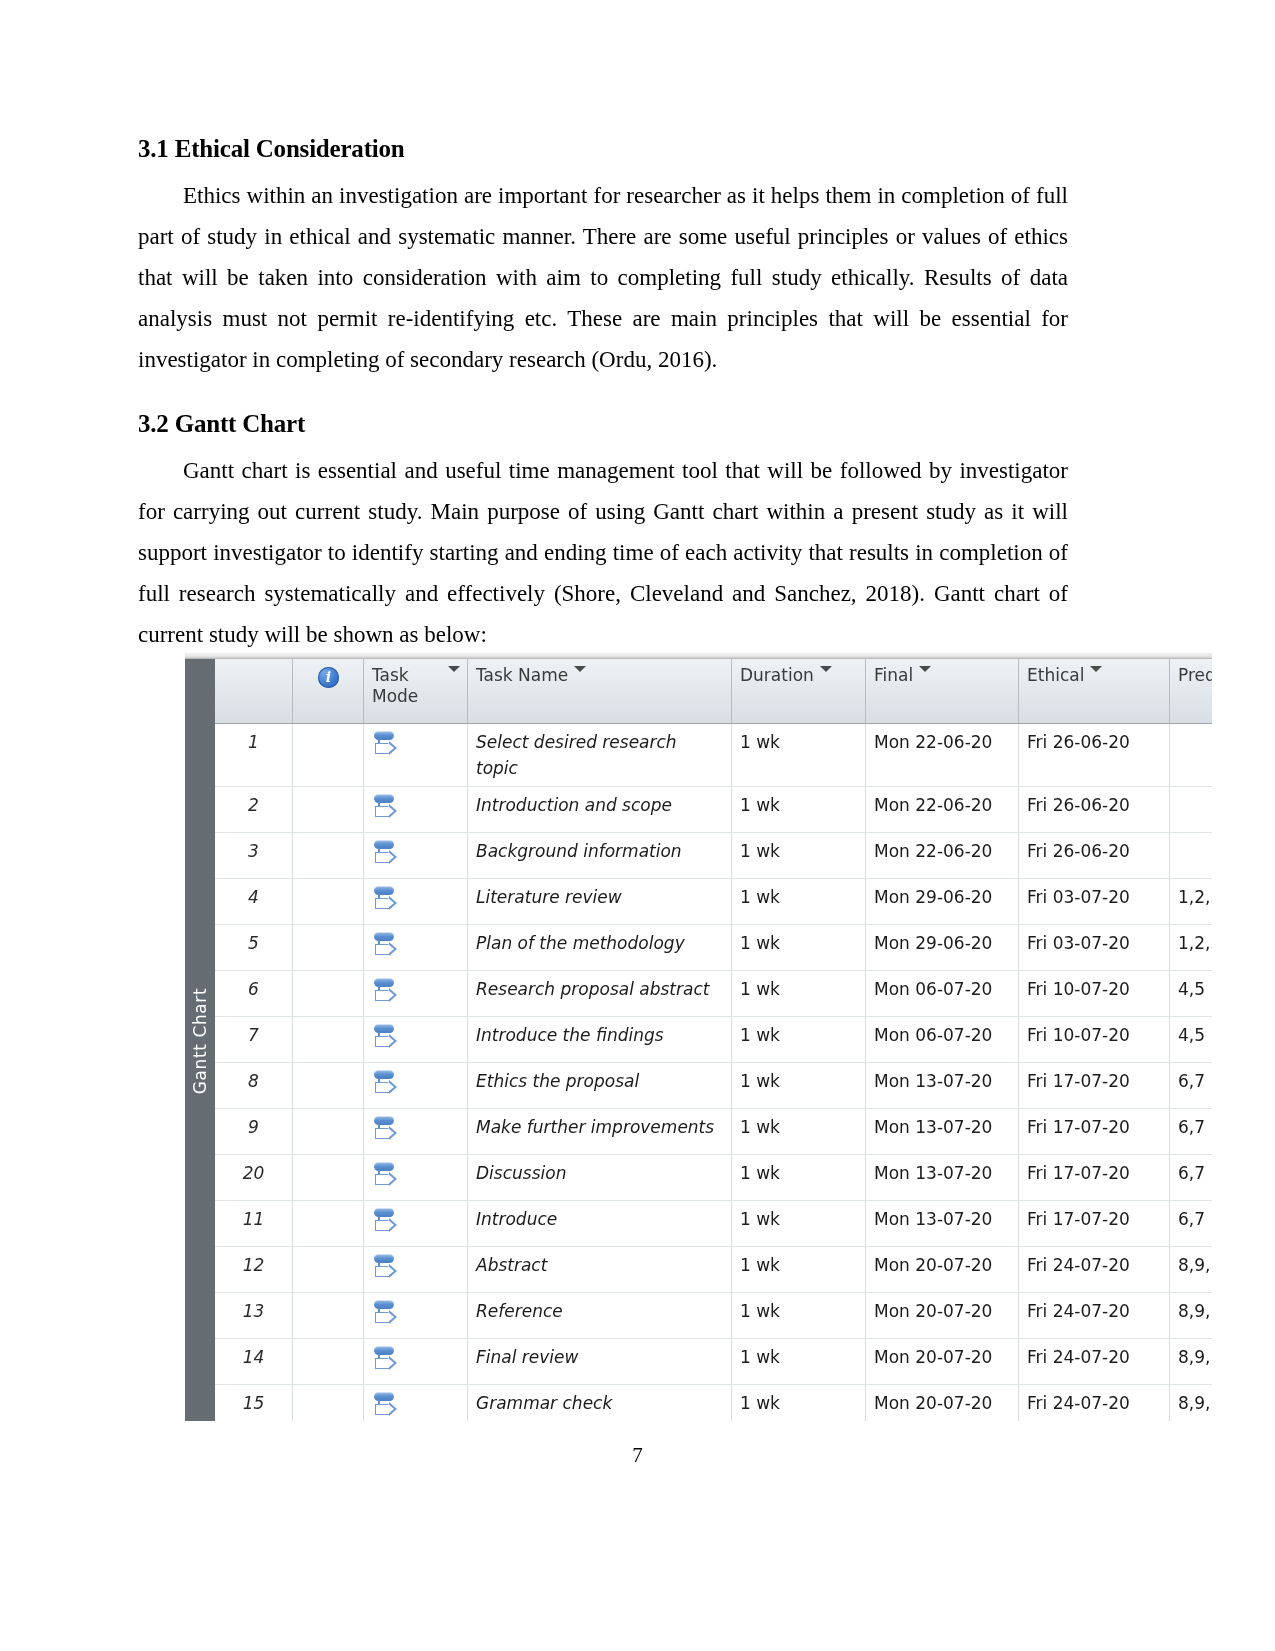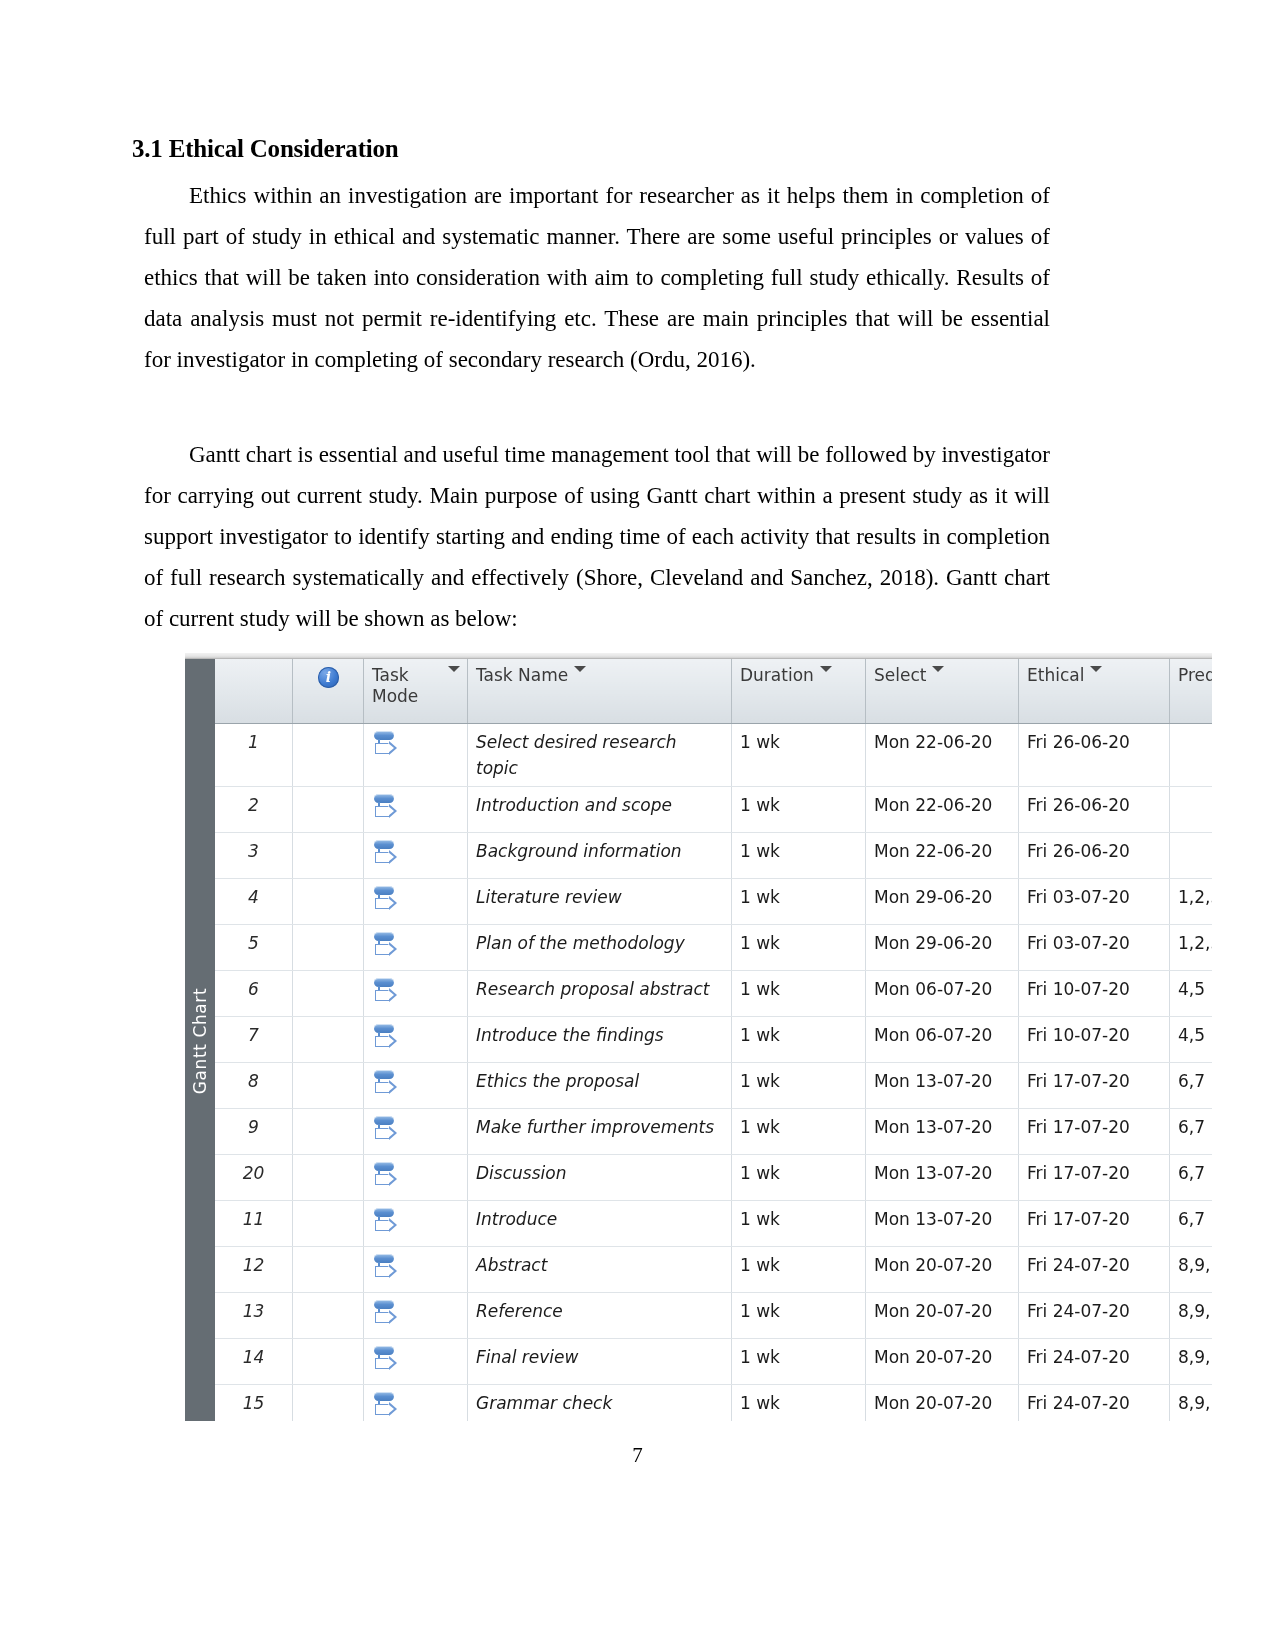--- a/index.html
+++ b/index.html
@@ -18,40 +18,40 @@
 
   .page {
     position: absolute;
     left: 0; top: 0;
     width: 1275px;
     height: 1651px;
   }
 
   .content {
     position: absolute;
-    left: 132px;
+    left: 138px;
     top: 135px;
     width: 930px;
   }
 
   h2.heading {
     font-family: "Liberation Serif", "DejaVu Serif", serif;
     font-size: 25px;
     font-weight: bold;
     margin: 0 0 12px 0;
     letter-spacing: -0.2px;
   }
 
   p.body-par {
     font-family: "Liberation Serif", "DejaVu Serif", serif;
     font-size: 23px;
     line-height: 41px;
     text-align: justify;
     text-justify: inter-word;
-    margin: 12px;
+    margin: 0;
     text-indent: 45px;
   }
 
   .spacer-a { height: 30px; }
 
   
   .gantt-wrap {
     position: absolute;
     left: 185px;
     top: 653px;
@@ -250,20 +250,21 @@
 
 <div class="page">
 
   <div class="content">
 
     <h2 class="heading">3.1 Ethical Consideration</h2>
     <p class="body-par">Ethics within an investigation are important for researcher as it helps them in completion of full part of study in ethical and systematic manner. There are some useful principles or values of ethics that will be taken into consideration with aim to completing full study ethically. Results of data analysis must not permit re-identifying etc. These are main principles that will be essential for investigator in completing of secondary research (Ordu, 2016).</p>
 
     <div class="spacer-a"></div>
 
+    <h2 class="heading">3.2 Gantt Chart</h2>
     <p class="body-par">Gantt chart is essential and useful time management tool that will be followed by investigator for carrying out current study. Main purpose of using Gantt chart within a present study as it will support investigator to identify starting and ending time of each activity that results in completion of full research systematically and effectively (Shore, Cleveland and Sanchez, 2018). Gantt chart of current study will be shown as below:</p>
   </div>
 
   <div class="gantt-wrap">
 
     <div class="gantt-topstrip"></div>
 
     <div class="gantt-body">
 
       <div class="vlabel-col">
@@ -299,21 +300,21 @@
               <th class="col-dur">
                 <div class="hdr-inner">
                   <span class="hdr-label">Duration</span>
                   <span class="hdr-arrow">
                     <span class="tri-down"></span>
                   </span>
                 </div>
               </th>
               <th class="col-start">
                 <div class="hdr-inner">
-                  <span class="hdr-label">Select</span>
+                  <span class="hdr-label">Final</span>
                   <span class="hdr-arrow">
                     <span class="tri-down"></span>
                   </span>
                 </div>
               </th>
               <th class="col-finish">
                 <div class="hdr-inner">
                   <span class="hdr-label">Ethical</span>
                   <span class="hdr-arrow">
                     <span class="tri-down"></span>

